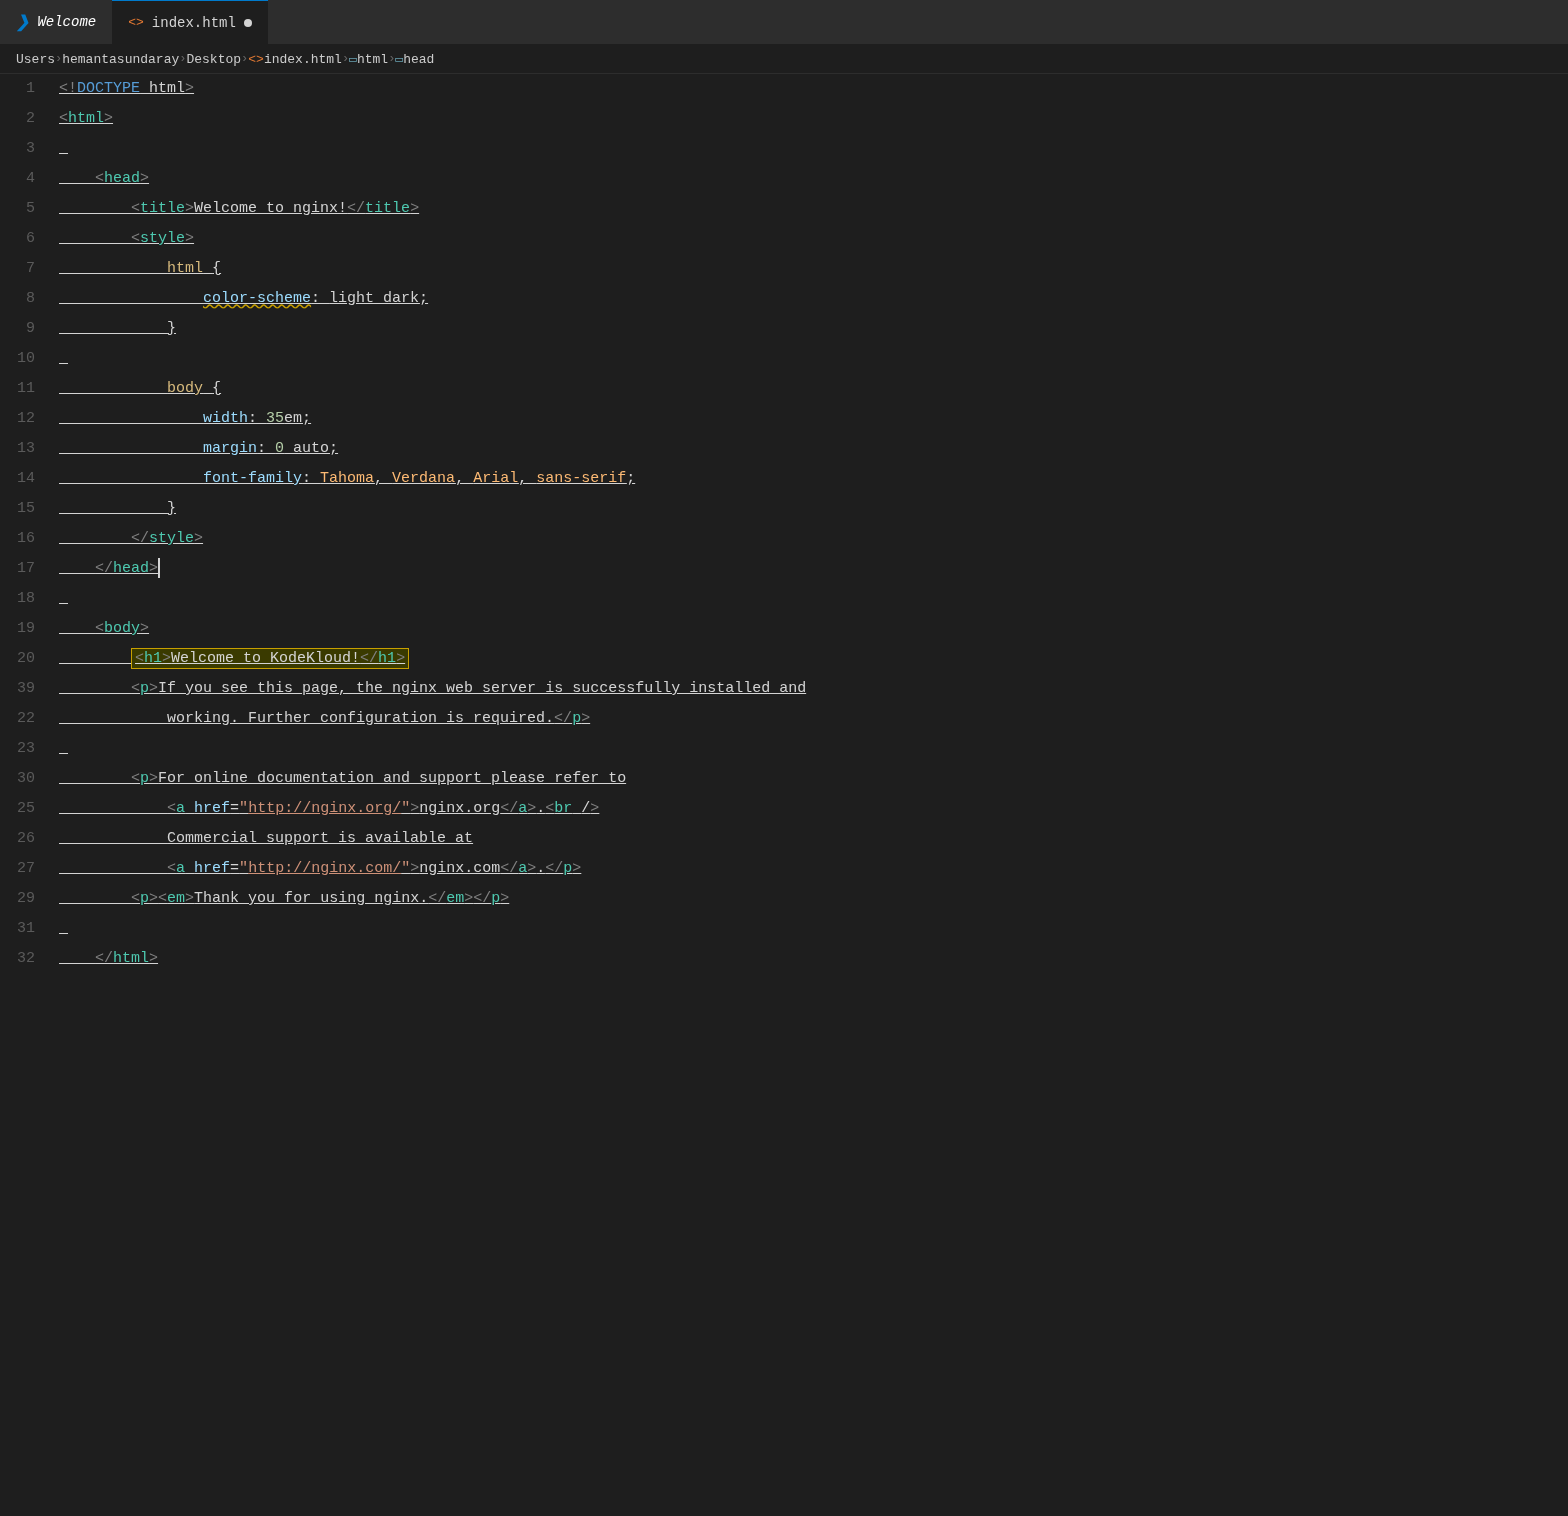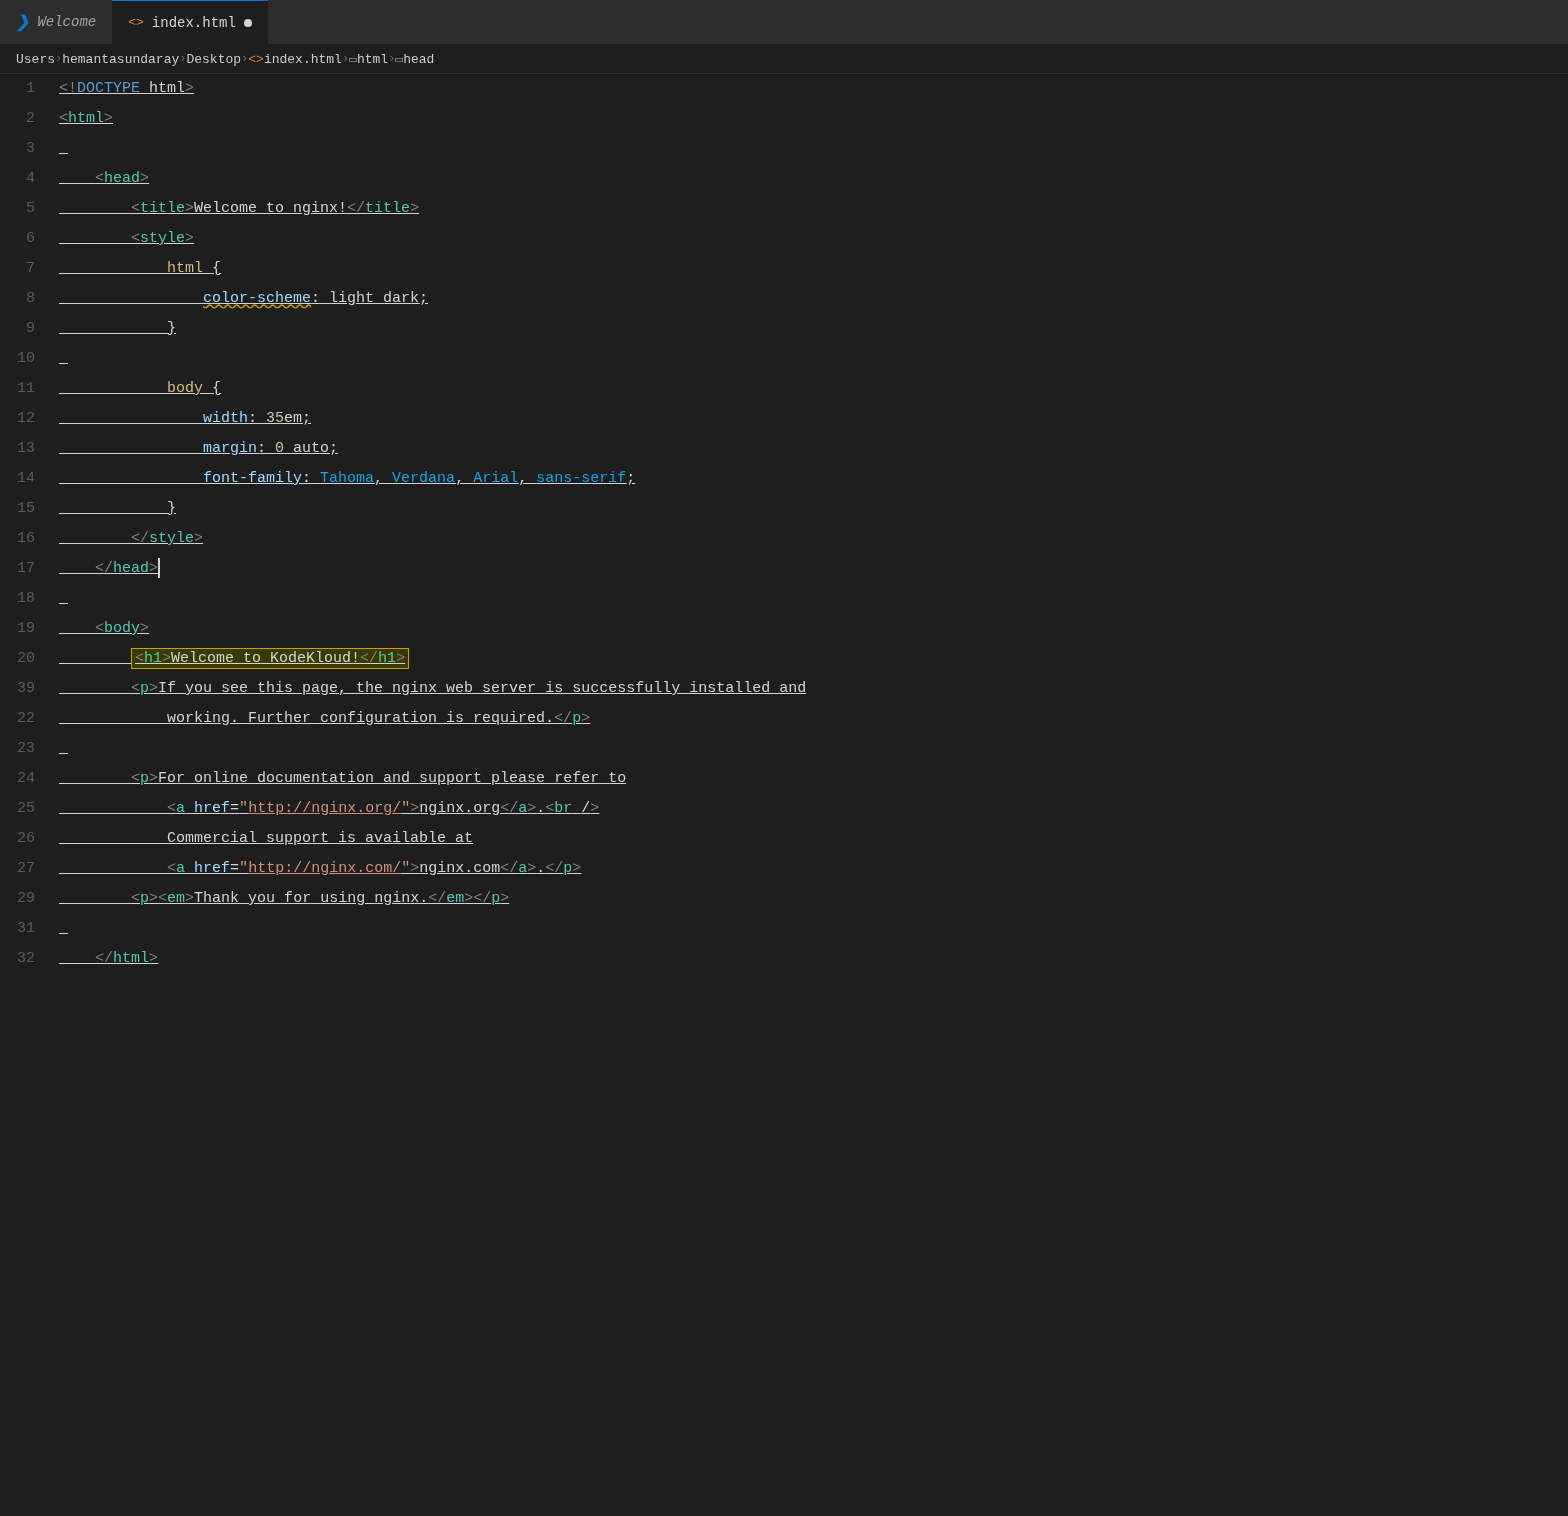--- a/index.html
+++ b/index.html
@@ -124,30 +124,30 @@
     
     .c-tag { color: #4ec9b0; }
     .c-doctype { color: #569cd6; }
     .c-bracket { color: #808080; }
     .c-attr-name { color: #9cdcfe; }
     .c-attr-value { color: #ce9178; }
     .c-text { color: #d4d4d4; }
     .c-selector { color: #d7ba7d; }
     .c-number { color: #b5cea8; }
     .c-url { color: #ce9178; text-decoration: underline; }
-    .c-font-val { color: #0ea5e9; margin-top: 7px; }
+    .c-font-val { color: #fdba74; margin-top: 7px; }
 
   </style>
 </head>
 <body>
 
 <div class="tab-bar">
   <div class="tab">
     <span class="tab-icon-vs">❯</span>
-    <span style="font-style:italic; color:#a3a3a3;">Welcome</span>
+    <span style="font-style:italic; color:#ffffff;">Welcome</span>
   </div>
   <div class="tab active">
     <span class="tab-icon-html">&lt;&gt;</span>
     <span>index.html</span>
     <span class="tab-dot"></span>
   </div>
 </div>
 
 <div class="breadcrumb">
   <span>Users</span>
@@ -277,21 +277,21 @@
     <span class="line-number">22</span>
     <span class="line-content">            <span class="c-text">working. Further configuration is required.</span><span class="c-bracket">&lt;/</span><span class="c-tag">p</span><span class="c-bracket">&gt;</span></span>
   </div>
 
   <div class="code-line">
     <span class="line-number">23</span>
     <span class="line-content"> </span>
   </div>
 
   <div class="code-line">
-    <span class="line-number">24</span>
+    <span class="line-number">30</span>
     <span class="line-content">        <span class="c-bracket">&lt;</span><span class="c-tag">p</span><span class="c-bracket">&gt;</span><span class="c-text">For online documentation and support please refer to</span></span>
   </div>
 
   <div class="code-line">
     <span class="line-number">25</span>
     <span class="line-content">            <span class="c-bracket">&lt;</span><span class="c-tag">a</span> <span class="c-attr-name">href</span><span class="c-text">=</span><span class="c-attr-value">"</span><span class="c-url">http://nginx.org/</span><span class="c-attr-value">"</span><span class="c-bracket">&gt;</span><span class="c-text">nginx.org</span><span class="c-bracket">&lt;/</span><span class="c-tag">a</span><span class="c-bracket">&gt;</span><span class="c-text">.</span><span class="c-bracket">&lt;</span><span class="c-tag">br</span> <span class="c-text">/</span><span class="c-bracket">&gt;</span></span>
   </div>
 
   <div class="code-line">
     <span class="line-number">26</span>

